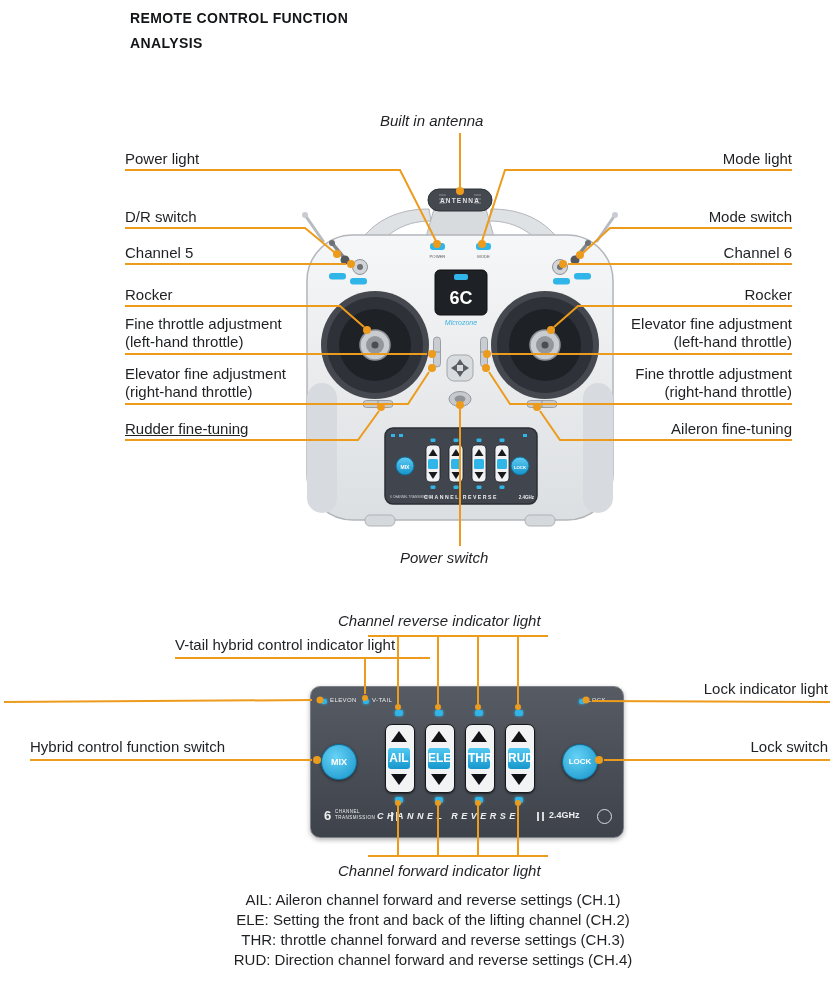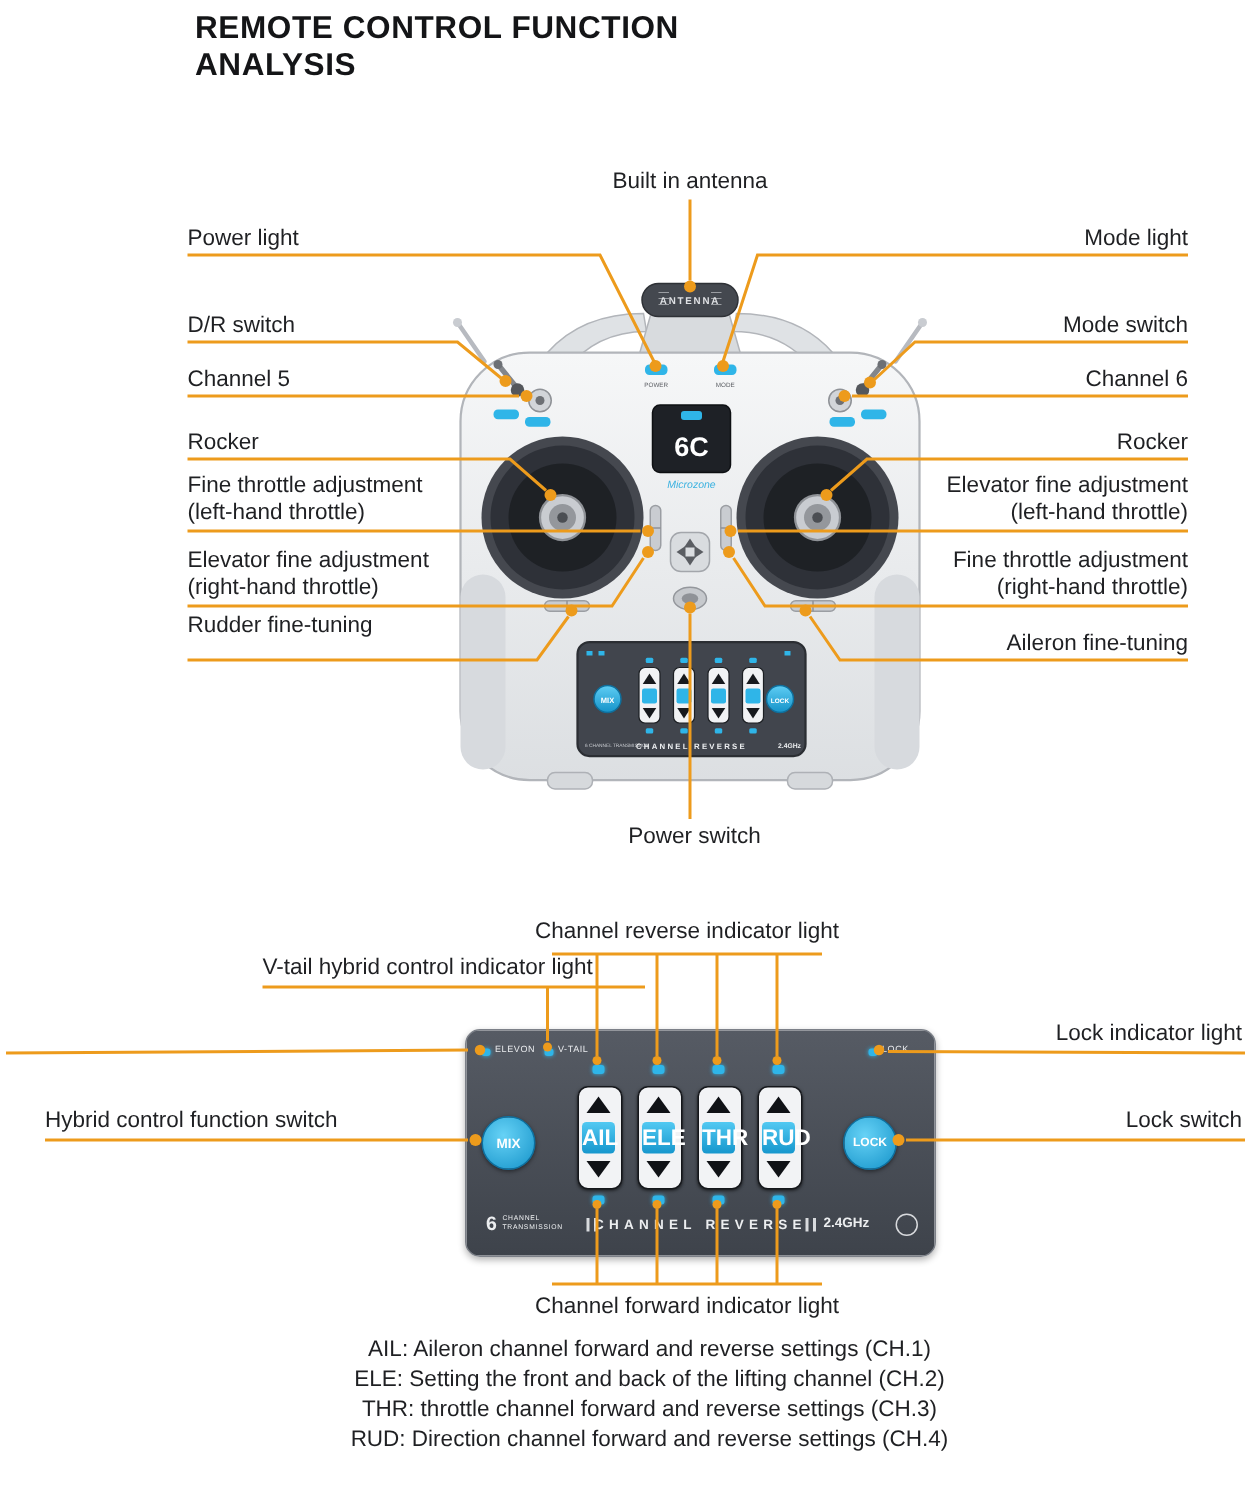--- a/index.html
+++ b/index.html
@@ -1,39 +1,39 @@
 <!DOCTYPE html>
 <html><head>
 <meta charset="utf-8">
 <style>
   html,body{margin:0;padding:0;background:#ffffff;}
   #canvas{position:relative;width:834px;height:1002px;background:#fff;overflow:hidden;
           font-family:"Liberation Sans",sans-serif;}
-  .title{position:absolute;left:130px;top:6px;font-size:21px;font-weight:bold;
+  .title{position:absolute;left:130px;top:6px;font-size:14px;font-weight:bold;
          letter-spacing:.4px;line-height:25px;color:#141517;}
   .lbl{position:absolute;font-size:15px;line-height:18px;color:#1f2023;white-space:nowrap;}
   .lbl .l2{white-space:nowrap;}
-  .ctr{text-align:center;}
+  .ctr{text-align:left;font-style:italic;}
   .rgt{text-align:right;}
   .desc{position:absolute;left:100px;top:890px;width:666px;text-align:center;
         font-size:15px;line-height:20px;color:#1f2023;}
   
   .panel{position:absolute;left:310px;top:686px;width:312px;height:150px;border-radius:10px;
          background:linear-gradient(#565b64,#3e434b);border:1px solid #7c8088;
          box-shadow:0 2px 5px rgba(0,0,0,.3);}
   .led{position:absolute;background:#2fb5e8;border-radius:2px;box-shadow:0 0 3px #2fb5e8;}
   .ledlbl{position:absolute;font-size:6px;letter-spacing:.4px;color:#e9ebee;}
   .chanunit{position:absolute;top:37px;width:28px;height:67px;background:#f2f3f5;
             border:1.5px solid #15171b;border-radius:7px;box-shadow:0 1px 2px rgba(0,0,0,.5);}
   .triup{position:absolute;top:44px;width:0;height:0;border-left:8px solid transparent;
          border-right:8px solid transparent;border-bottom:11px solid #101216;}
   .tridn{position:absolute;top:87px;width:0;height:0;border-left:8px solid transparent;
          border-right:8px solid transparent;border-top:11px solid #101216;}
   .chanlbl{position:absolute;top:61px;width:22px;height:21px;border-radius:3px;
-           background:linear-gradient(#52c9f2,#1697cd);color:#fff;font-size:15px;
+           background:linear-gradient(#52c9f2,#1697cd);color:#fff;font-size:12px;
            font-weight:bold;text-align:center;line-height:21px;}
   .roundbtn{position:absolute;top:57px;width:34px;height:34px;border-radius:50%;
             background:radial-gradient(circle at 40% 35%,#66d2f6,#1593c9);
             border:1px solid #0d6f9e;color:#fff;font-weight:bold;text-align:center;
             box-shadow:0 1px 3px rgba(0,0,0,.5);}
   .tick{position:absolute;top:125px;width:2px;height:9px;background:#d8dadd;}
   .pbottom{position:absolute;color:#eceef0;font-weight:bold;}
 </style>
 </head>
 <body>
@@ -277,25 +277,25 @@
     <div class="l2">(left-hand throttle)</div>
   </div>
   <div class="lbl" style="left:125px;top:365px;">
     <div class="l2">Elevator fine adjustment</div>
     <div class="l2">(right-hand throttle)</div>
   </div>
   <div class="lbl rgt" style="right:42px;top:365px;">
     <div class="l2">Fine throttle adjustment</div>
     <div class="l2">(right-hand throttle)</div>
   </div>
-  <div class="lbl" style="left:125px;top:408px;">Rudder fine-tuning</div>
+  <div class="lbl" style="left:125px;top:420px;text-decoration:underline;">Rudder fine-tuning</div>
   <div class="lbl rgt" style="right:42px;top:420px;">Aileron fine-tuning</div>
 
   <div class="lbl ctr" style="left:380px;top:112px;width:160px;">Built in antenna</div>
-  <div class="lbl ctr" style="left:383px;top:549px;width:160px;">Power switch</div>
+  <div class="lbl ctr" style="left:400px;top:549px;width:160px;">Power switch</div>
 
   <div class="lbl ctr" style="left:338px;top:612px;width:240px;">Channel reverse indicator light</div>
   <div class="lbl" style="left:175px;top:636px;">V-tail hybrid control indicator light</div>
   <div class="lbl rgt" style="right:6px;top:680px;">Lock indicator light</div>
   <div class="lbl" style="left:30px;top:738px;">Hybrid control function switch</div>
   <div class="lbl rgt" style="right:6px;top:738px;">Lock switch</div>
   <div class="lbl ctr" style="left:338px;top:862px;width:240px;">Channel forward indicator light</div>
 
   <div class="desc">
     <div>AIL: Aileron channel forward and reverse settings (CH.1)</div>

